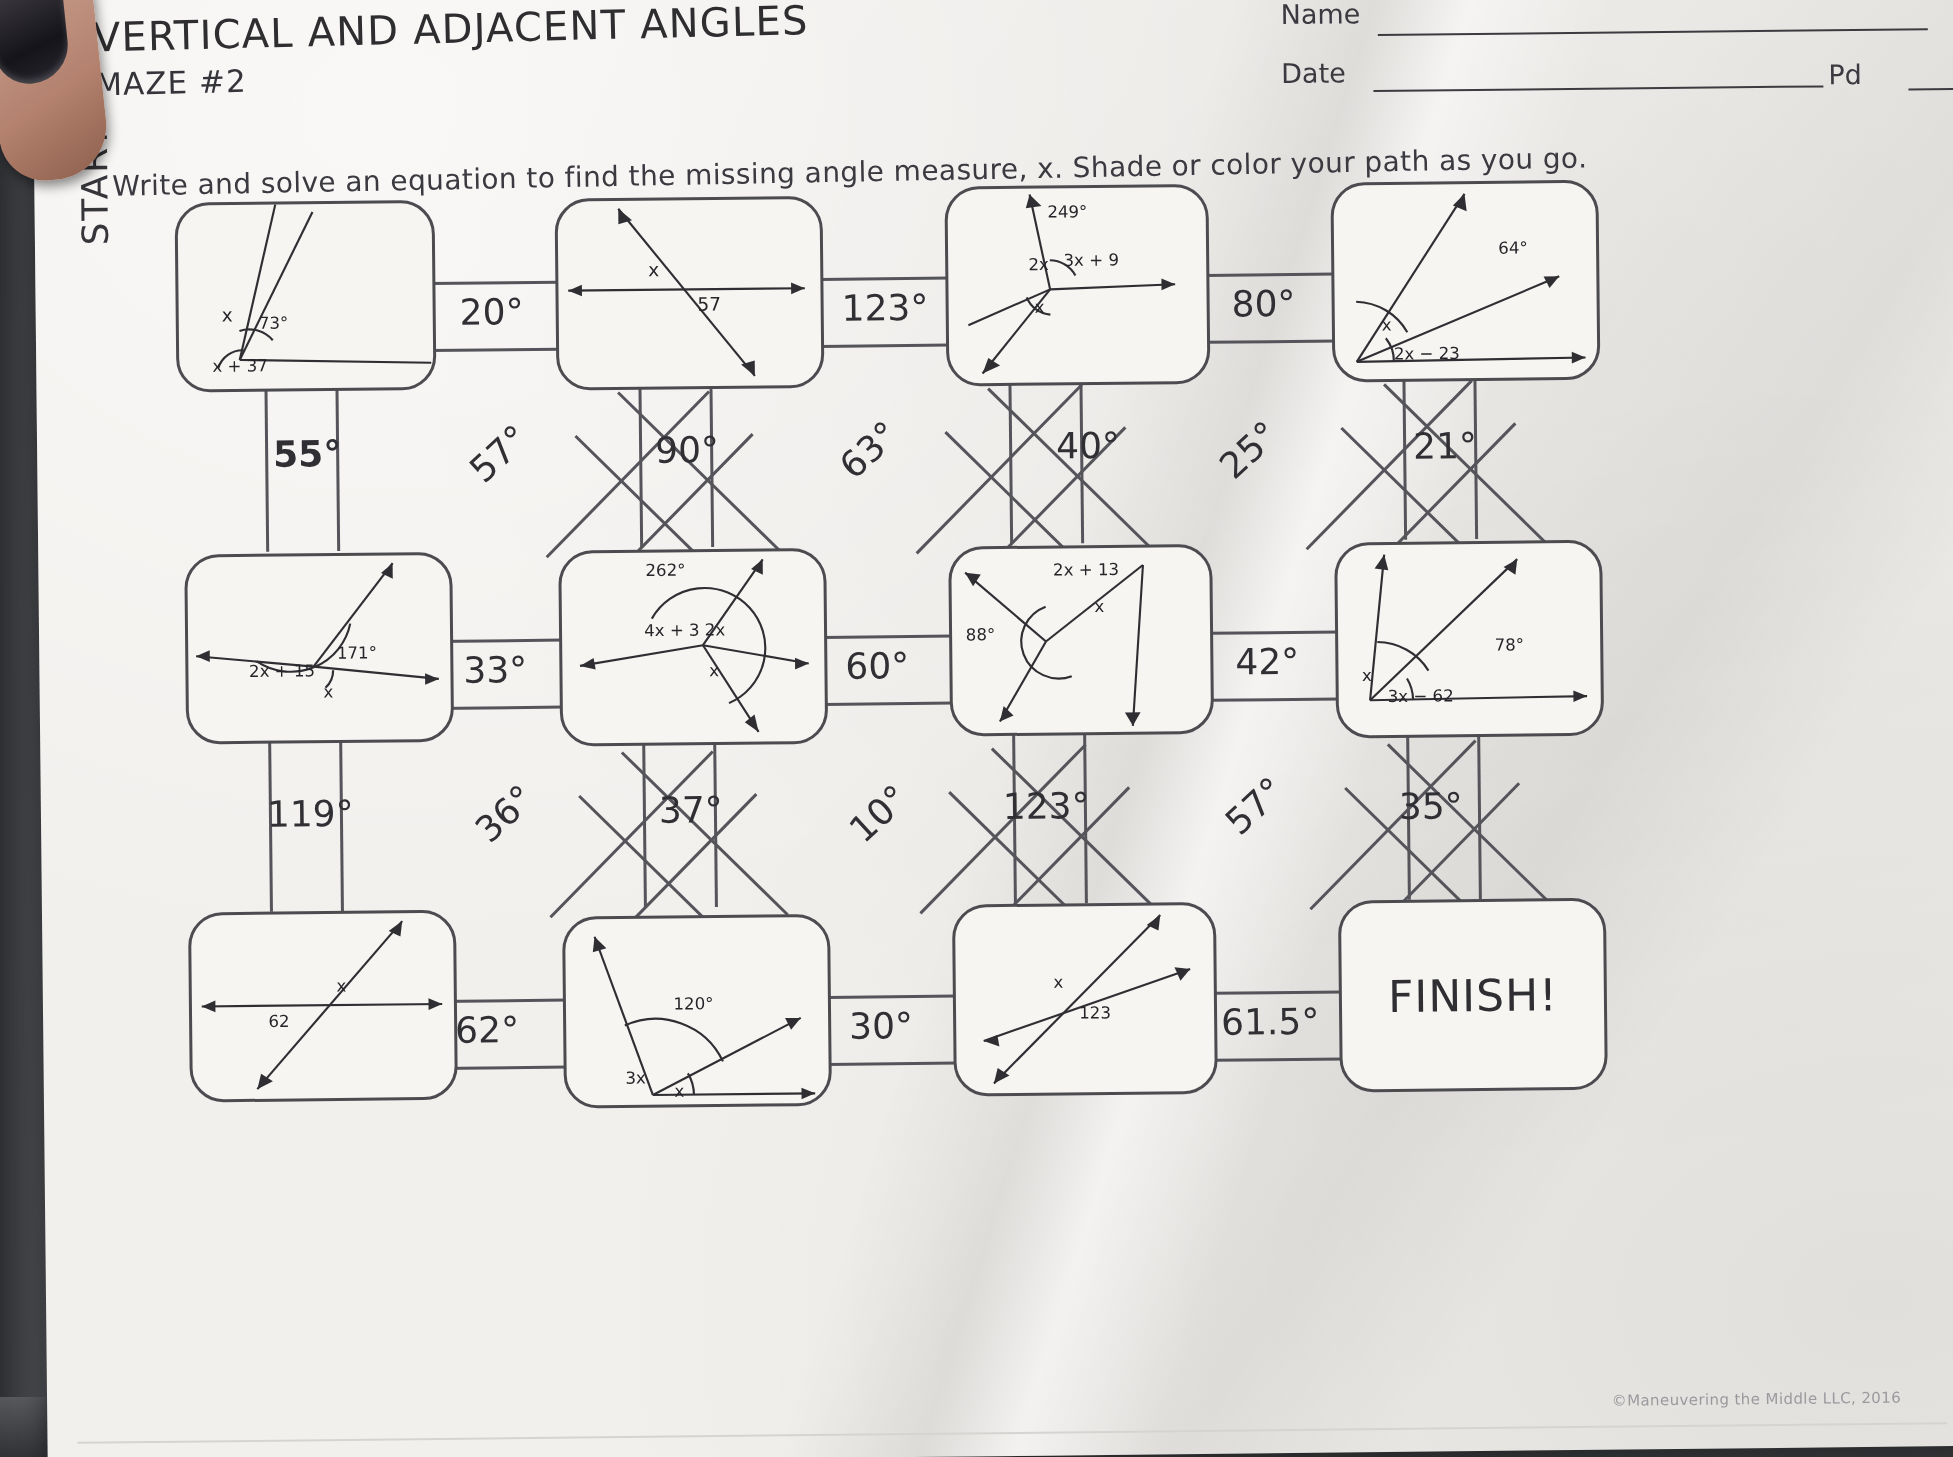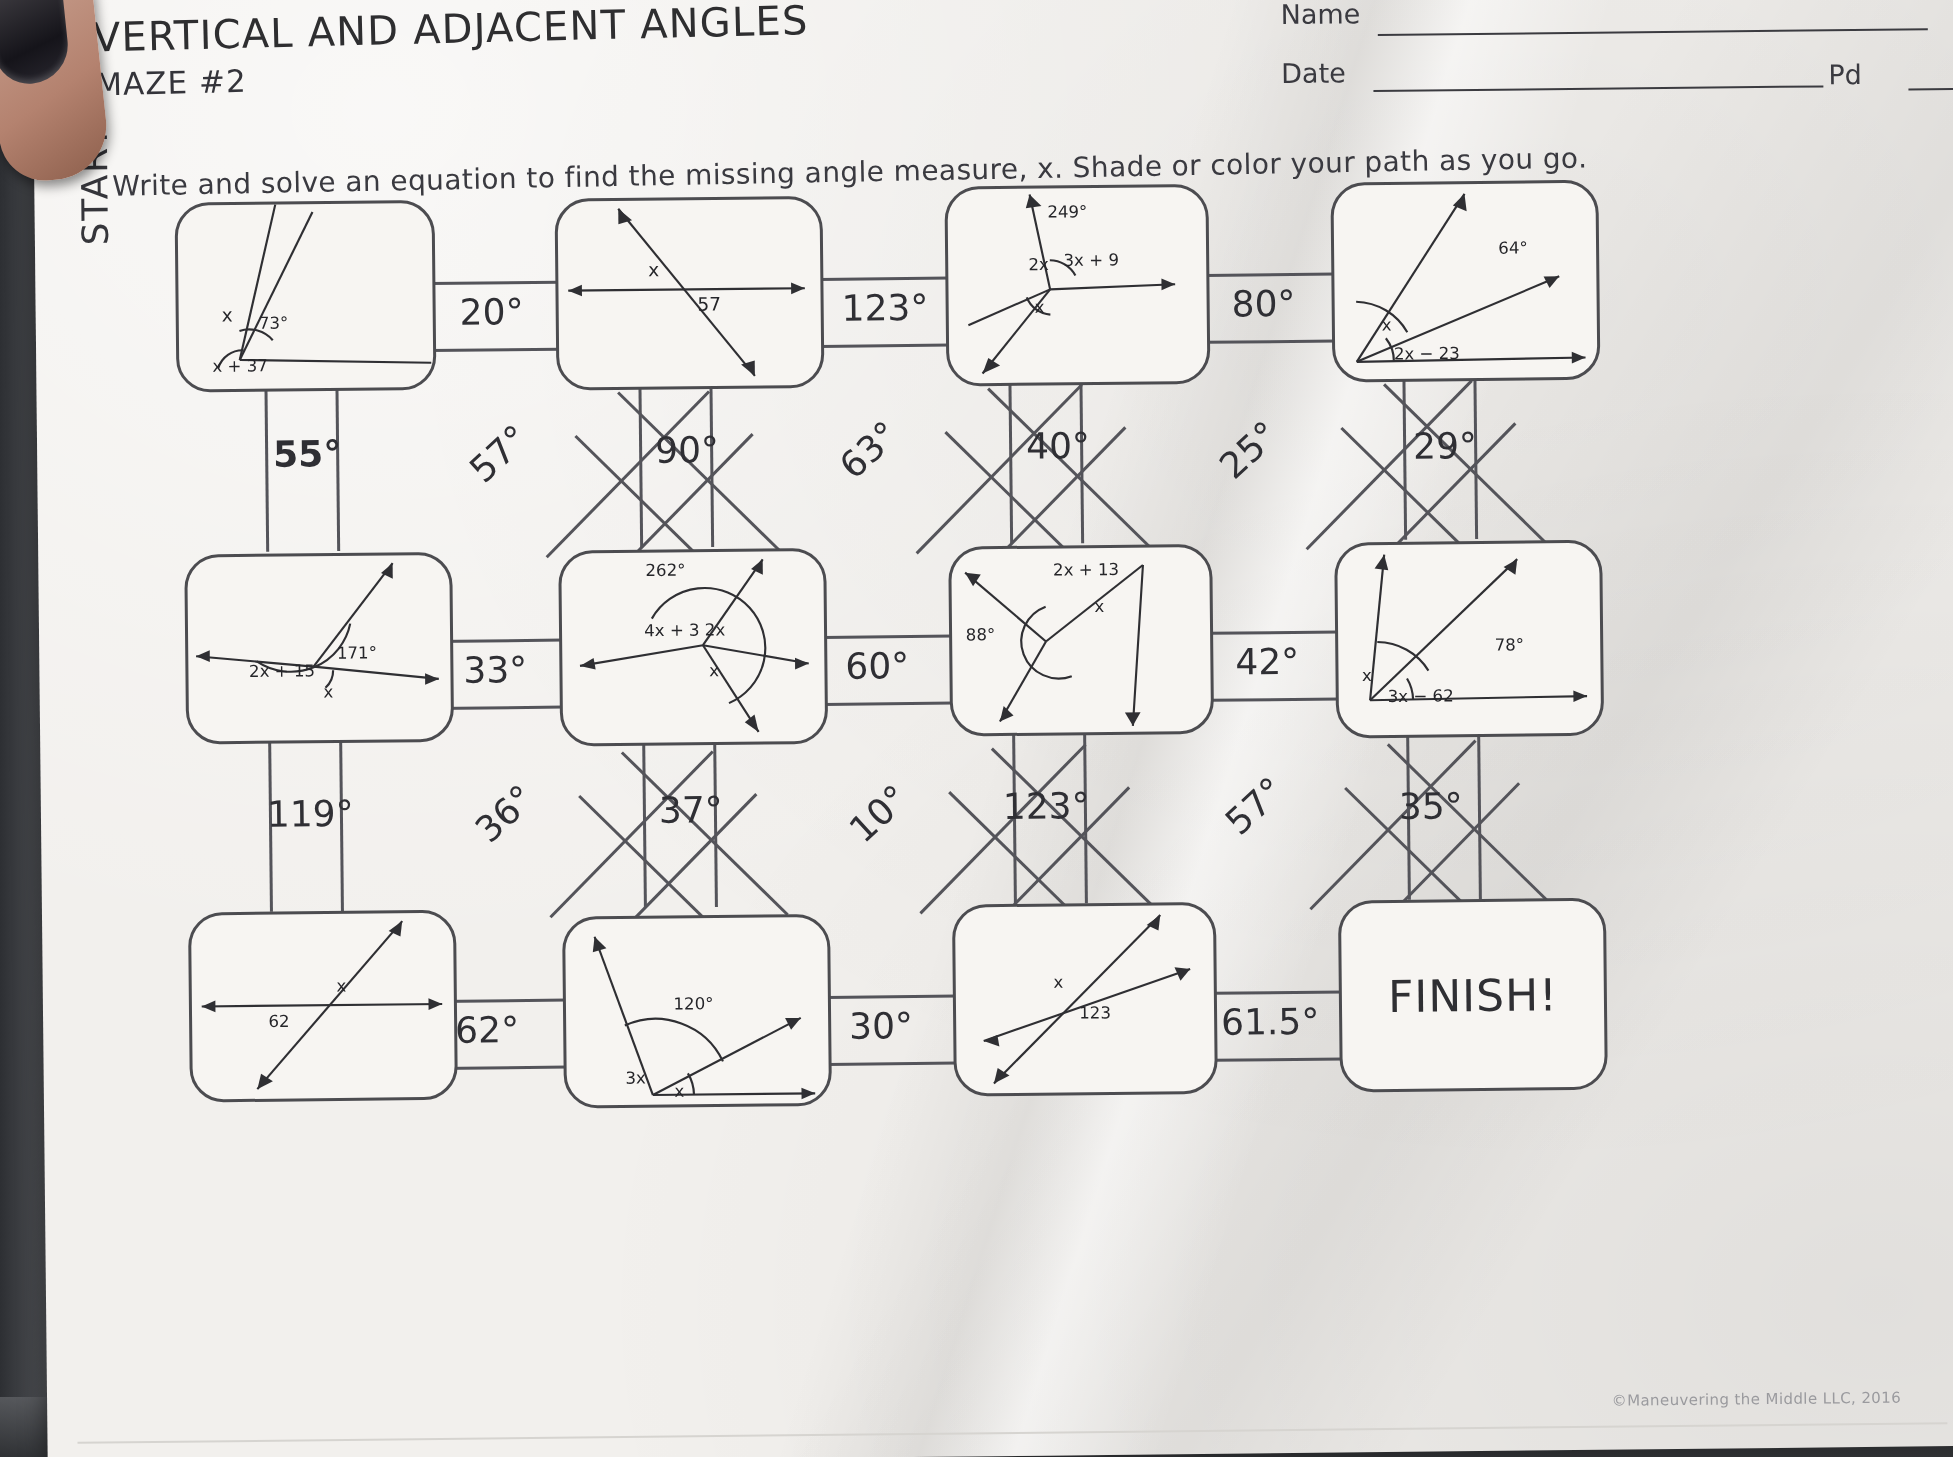--- a/index.html
+++ b/index.html
@@ -280,23 +280,23 @@
       </div>
 
       <div class="answer" style="left:424px; top:300px;">20°</div>
       <div class="answer" style="left:806px; top:300px;">123°</div>
       <div class="answer" style="left:1196px; top:300px;">80°</div>
 
       <div class="answer" style="left:236px; top:440px;font-weight:bold;">55°</div>
       <div class="answer rot" style="left:430px; top:442px;">57°</div>
       <div class="answer" style="left:618px; top:440px;">90°</div>
       <div class="answer rot" style="left:800px; top:442px;">63°</div>
-      <div class="answer" style="left:989px; top:440px;">40°</div>
+      <div class="answer" style="left:1019px; top:440px;">40°</div>
       <div class="answer rot" style="left:1180px; top:446px;">25°</div>
-      <div class="answer" style="left:1376px; top:444px;">29°</div>
+      <div class="answer" style="left:1376px; top:444px;">21°</div>
 
       <div class="cell" style="left:146px; top:560px; width:268px; height:190px;">
         <svg class="fig" viewBox="0 0 268 190" preserveAspectRatio="none">
           <line x1="8" y1="102" x2="128" y2="114"></line>
           <polygon points="8,102 22,96 22,108" fill="#2f2f33" stroke="none"></polygon>
           <line x1="128" y1="114" x2="256" y2="128"></line>
           <polygon points="256,128 242,122 242,134" fill="#2f2f33" stroke="none"></polygon>
           <line x1="128" y1="114" x2="210" y2="8"></line>
           <polygon points="210,8 210,24 198,18" fill="#2f2f33" stroke="none"></polygon>
           <path d="M 70 108 A 62 62 0 0 0 166 70"></path>

